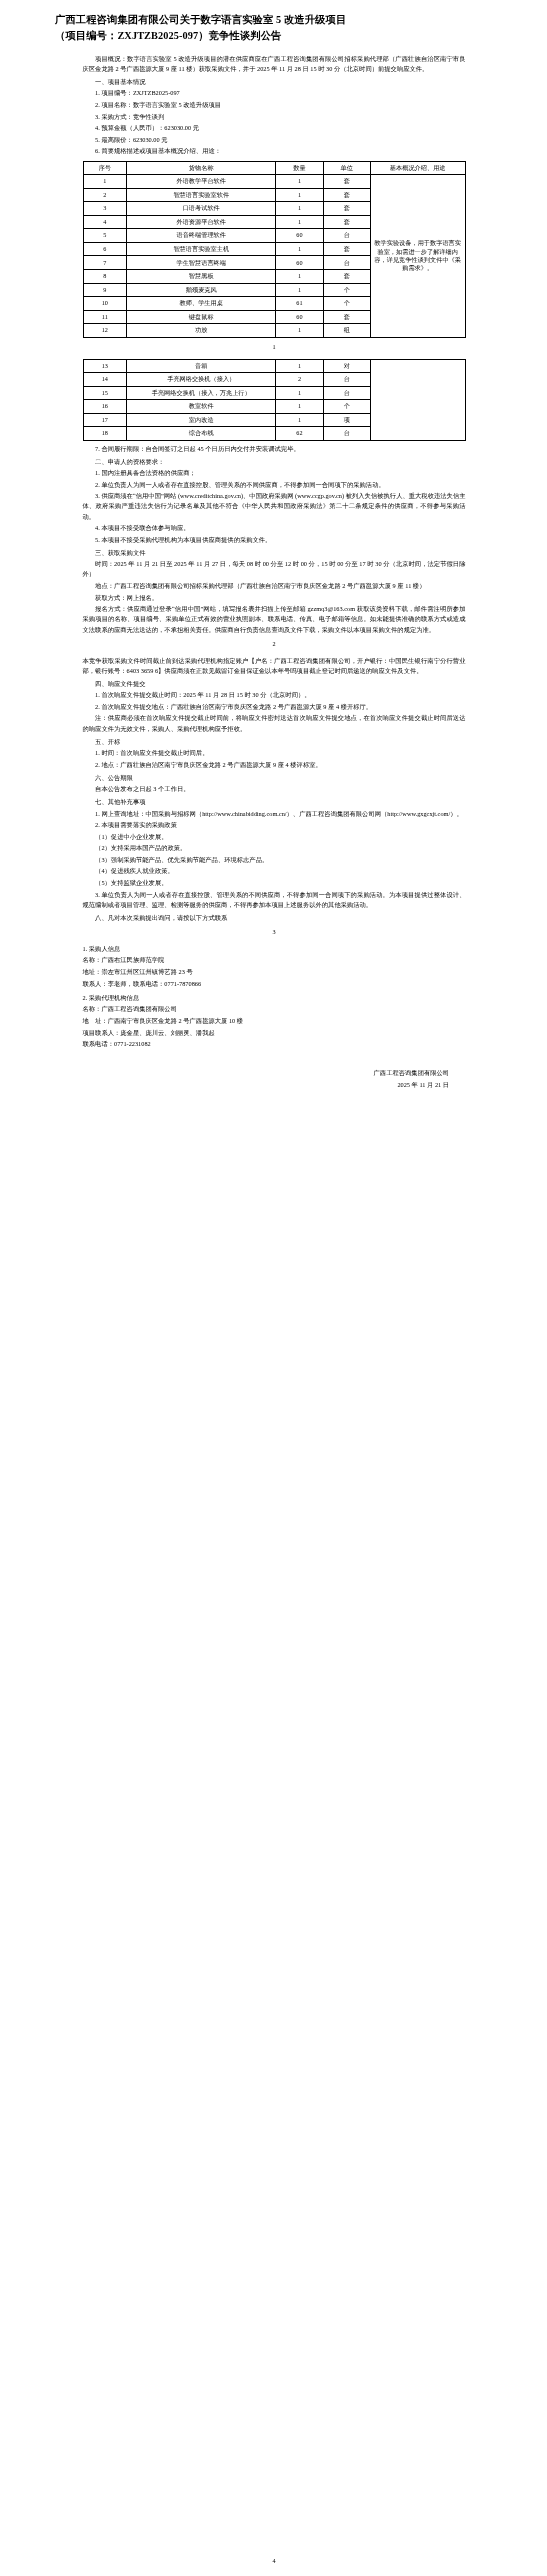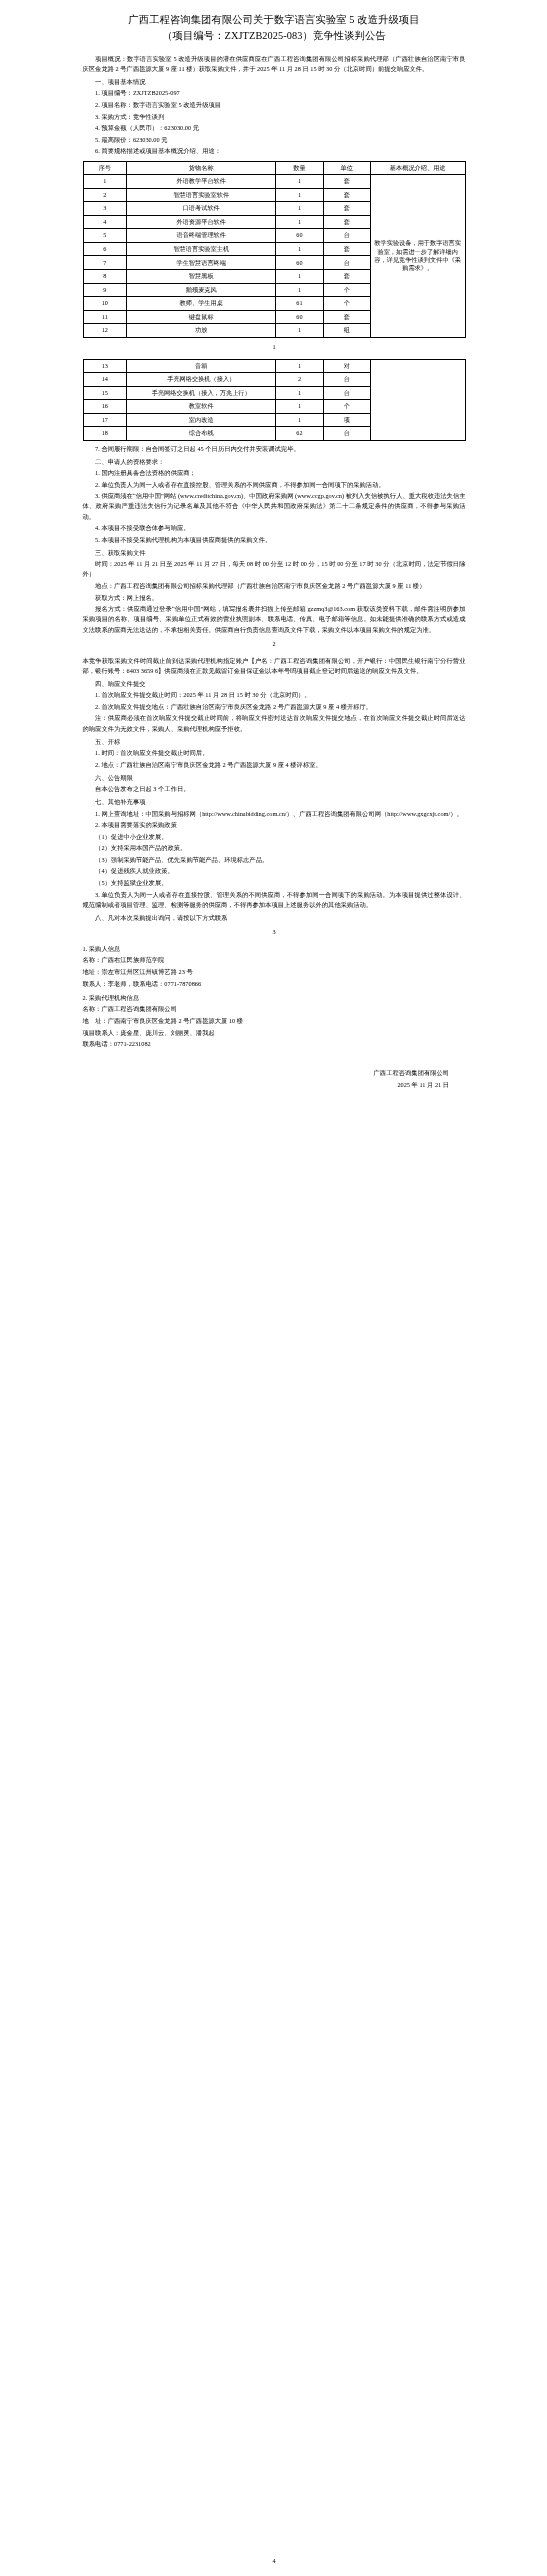--- a/index.html
+++ b/index.html
@@ -15,22 +15,22 @@
   .page {
     width: 548px;
     min-height: 2576px;
     position: relative;
     box-sizing: border-box;
     padding: 12.3px 0 0 0;
   }
   .title {
     width: 438px;
     margin: 0 auto;
-    text-align: center;
-    font-weight: normal;
+    text-align: left;
+    font-weight: bold;
     font-size: 10.3px;
     line-height: 1.55;
     letter-spacing: 0.1px;
   }
   .title-line {
     display: block;
   }
   .content {
     width: 383px;
     margin: 9.6px auto 0 auto;
@@ -115,21 +115,21 @@
     font-size: 6.2px;
   }
 </style>
 </head>
 <body>
 
 <div class="page">
 
   <div class="title">
     <span class="title-line">广西工程咨询集团有限公司关于数字语言实验室 5 改造升级项目</span>
-    <span class="title-line">（项目编号：ZXJTZB2025-083）竞争性谈判公告</span>
+    <span class="title-line">（项目编号：ZXJTZB2025-097）竞争性谈判公告</span>
   </div>
 
   <div class="content">
 
     <p class="para">项目概况：数字语言实验室 5 改造升级项目的潜在供应商应在广西工程咨询集团有限公司招标采购代理部（广西壮族自治区南宁市良庆区金龙路 2 号广西邕源大厦 9 座 11 楼）获取采购文件，并于 2025 年 11 月 28 日 15 时 30 分（北京时间）前提交响应文件。</p>
 
     <p class="sec-head">一、项目基本情况</p>
     <p class="list-item">1. 项目编号：ZXJTZB2025-097</p>
     <p class="list-item">2. 项目名称：数字语言实验室 5 改造升级项目</p>
     <p class="list-item">3. 采购方式：竞争性谈判</p>

